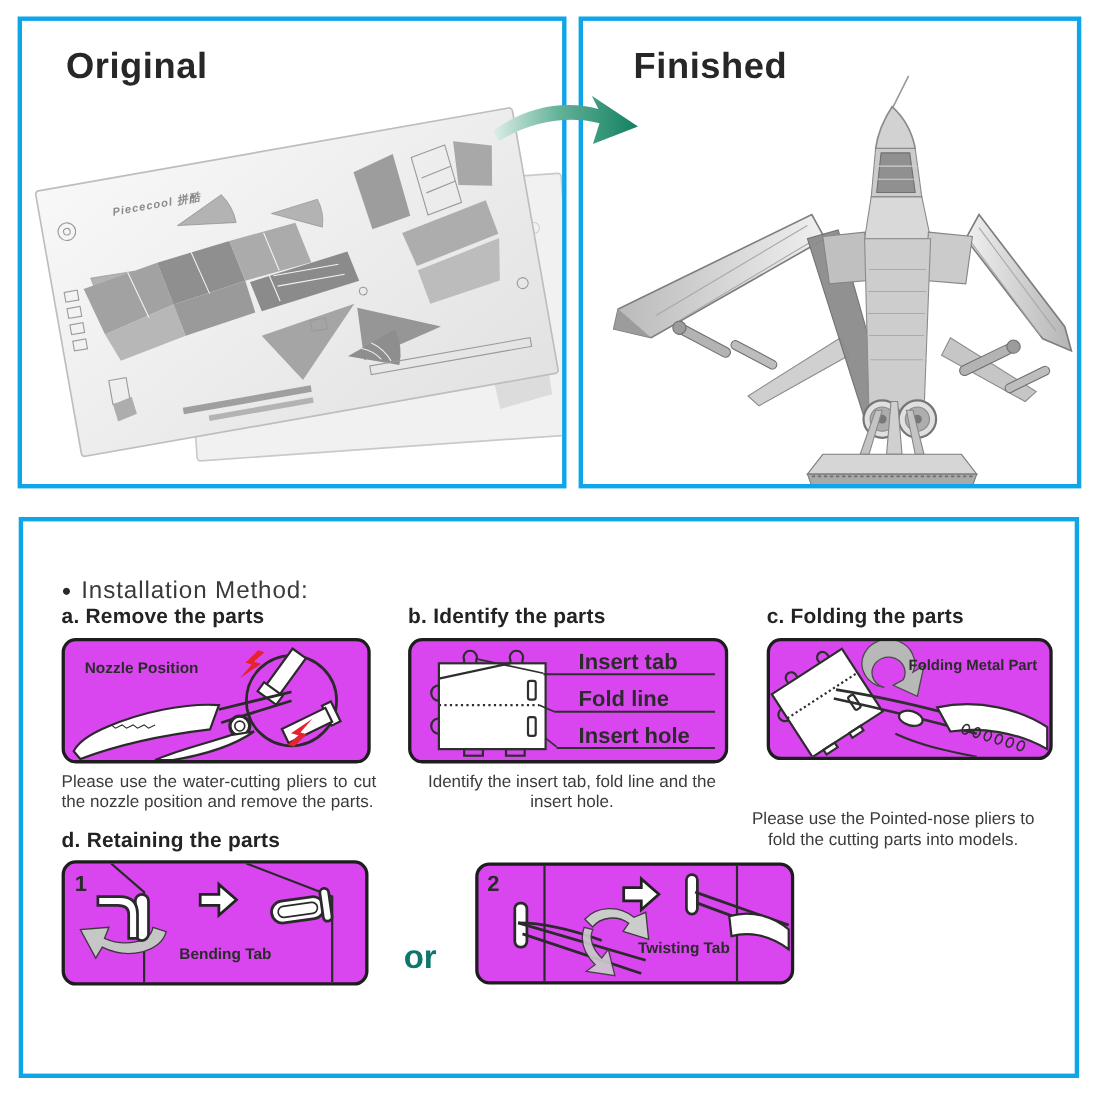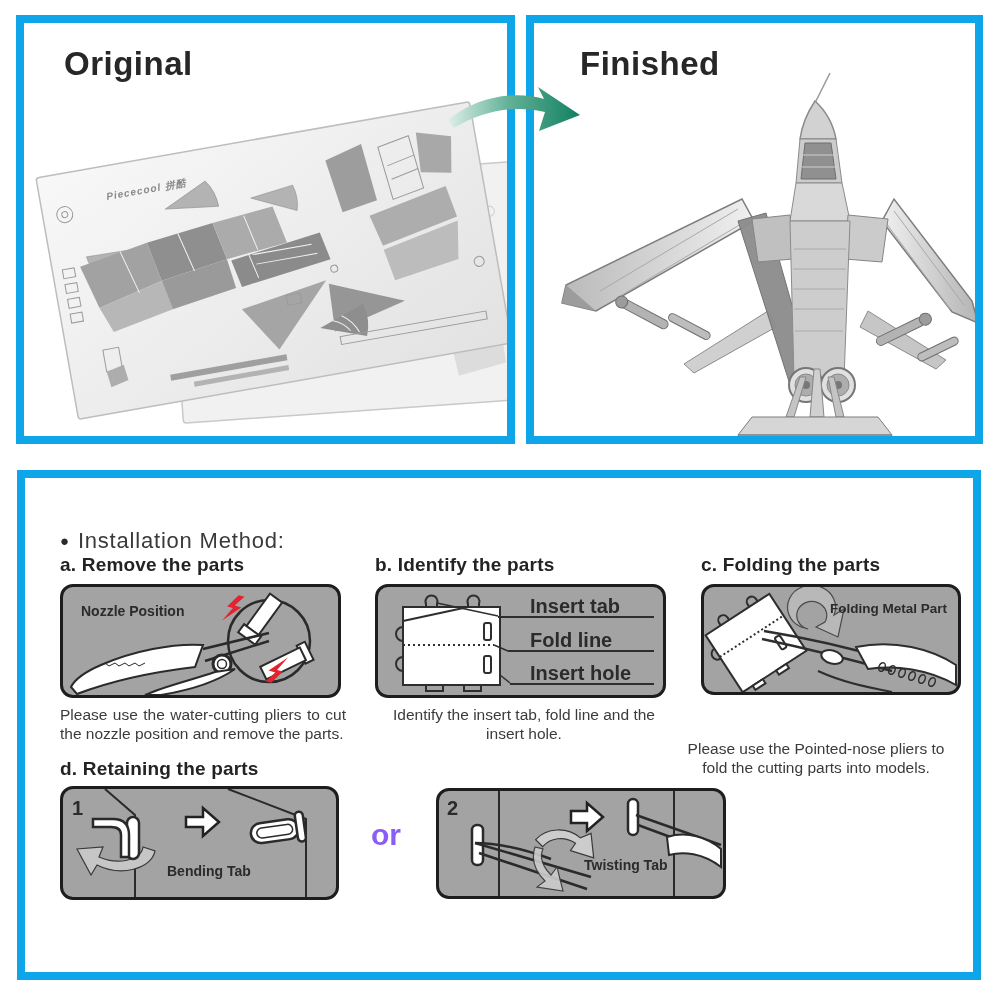--- a/index.html
+++ b/index.html
@@ -1,33 +1,33 @@
 <!DOCTYPE html>
 <html><head>
 <meta charset="utf-8">
 <style>
   html,body{margin:0;padding:0;background:#ffffff;}
   body{width:1000px;height:1000px;position:relative;font-family:"Liberation Sans",sans-serif;overflow:hidden;}
-  .panel{position:absolute;background:#fff;border:8px solid #0ea5e9;box-sizing:border-box;overflow:hidden;}
+  .panel{position:absolute;background:#fff;border:4px solid #0ea5e9;box-sizing:border-box;overflow:hidden;}
   #panel-original{left:16px;top:15px;width:499px;height:429px;}
   #panel-finished{left:526px;top:15px;width:457px;height:429px;}
   #panel-instructions{left:17px;top:470px;width:964px;height:510px;}
   .big-title{position:absolute;font-size:33px;font-weight:700;color:#272727;letter-spacing:.5px;}
   #green-arrow{position:absolute;left:444px;top:84px;width:150px;height:64px;z-index:6;}
   .fill-svg{position:absolute;left:0;top:0;}
   .step-title{position:absolute;font-size:19px;font-weight:700;color:#232323;letter-spacing:.2px;white-space:nowrap;}
   .inst-heading{position:absolute;left:35px;top:50px;font-size:22px;color:#3a3a3a;letter-spacing:.8px;white-space:nowrap;}
   .inst-heading .bullet{font-size:15px;vertical-align:2px;margin-right:8px;color:#2a2a2a;}
-  .instr-box{position:absolute;border:3px solid #1d1d1d;border-radius:13px;background:#a3a3a3;box-sizing:border-box;}
+  .instr-box{position:absolute;border:3px solid #1d1d1d;border-radius:13px;background:#d946ef;box-sizing:border-box;}
   .caption{position:absolute;font-size:15.5px;color:#3b3b3b;line-height:1.22;text-align:center;}
   .caption.justify{text-align:justify;}
   .small-label{position:absolute;font-size:14px;font-weight:700;color:#2b2b2b;white-space:nowrap;}
   .tag-label{position:absolute;font-size:20px;font-weight:700;color:#2b2b2b;white-space:nowrap;}
   .num-label{position:absolute;font-size:20px;font-weight:700;color:#2b2b2b;}
-  .or-label{position:absolute;font-size:30px;font-weight:700;color:#8b5cf6;}
+  .or-label{position:absolute;font-size:30px;font-weight:700;color:#0f766e;margin-top:40px;}
 </style>
 </head>
 <body>
 
 <div class="panel" id="panel-original">
   <div class="big-title" style="left:40px;top:22px;">Original</div>
 
   <svg class="fill-svg" style="left:0;top:60px;" width="495" height="365" viewBox="0 0 495 365">
     <defs>
       <linearGradient id="sheetGrad" x1="0" y1="0" x2="1" y2="1">

